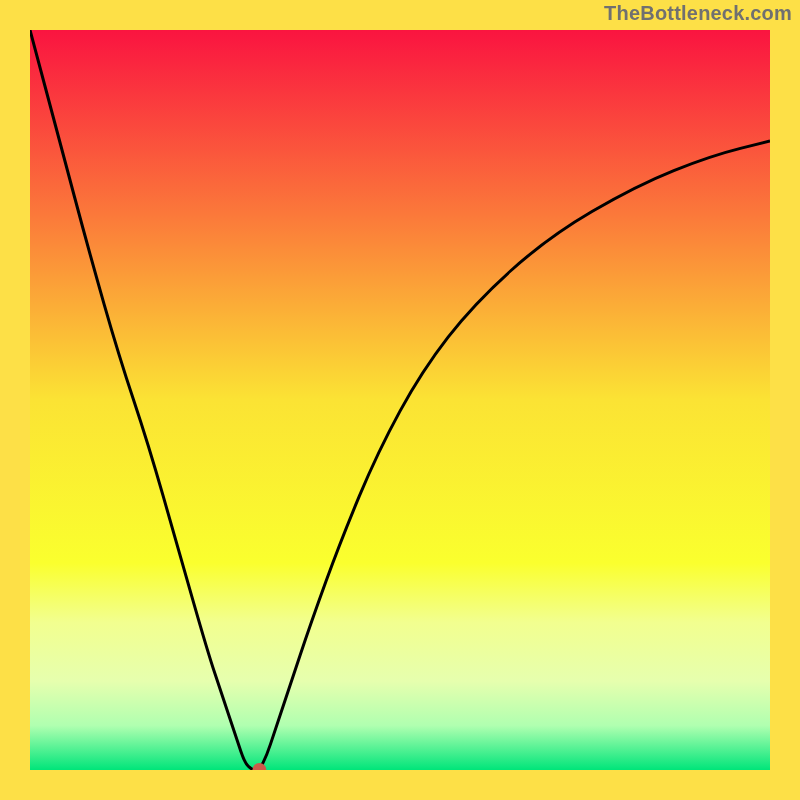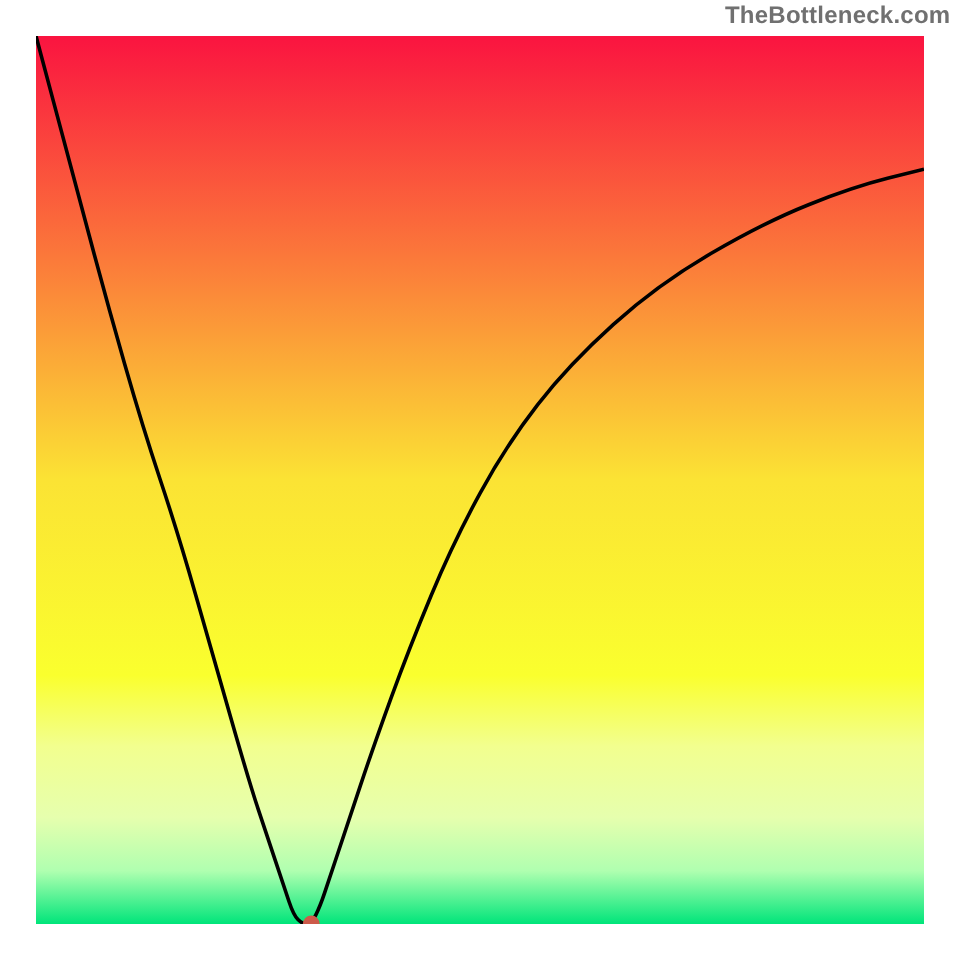--- a/index.html
+++ b/index.html
@@ -8,21 +8,21 @@
     width: 800px;
     height: 800px;
     background: #000;
     font-family: Arial, Helvetica, sans-serif;
     overflow: hidden;
   }
   .frame {
     position: relative;
     width: 800px;
     height: 800px;
-    background: #ffffff;
+    background: #fde047;
   }
   .watermark {
     position: absolute;
     top: 2px;
     right: 8px;
     color: #707070;
     font-size: 20px;
     font-weight: 600;
     z-index: 10;
     user-select: none;

